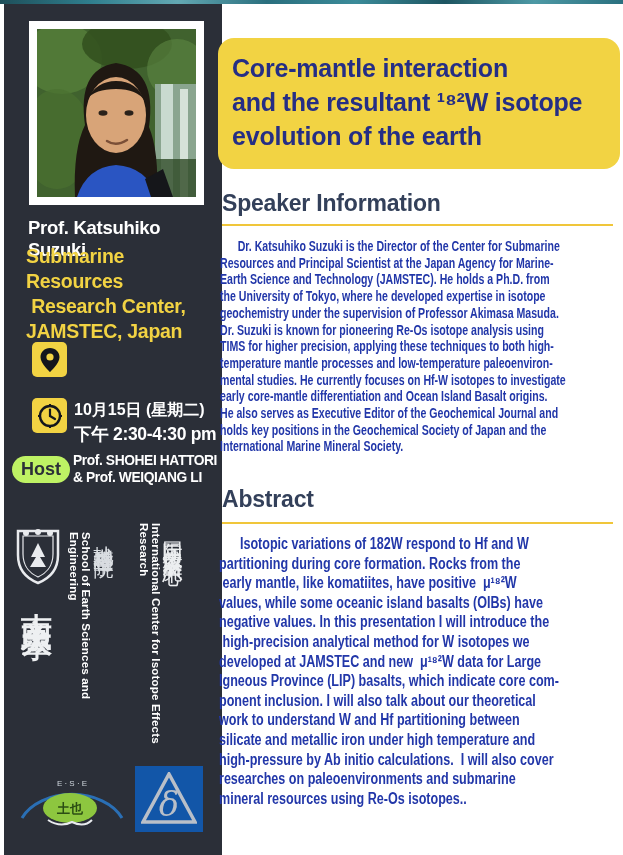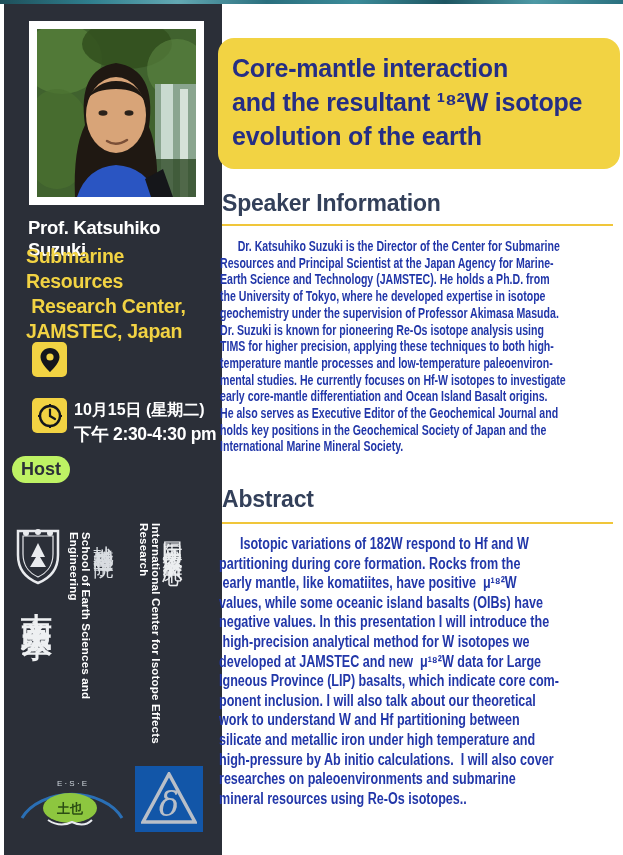--- a/index.html
+++ b/index.html
@@ -124,20 +124,22 @@
       <line x1="13" y1="1" x2="13" y2="3" stroke="#14161c" stroke-width="2"></line>
       <line x1="13" y1="23" x2="13" y2="25" stroke="#14161c" stroke-width="2"></line>
       <line x1="1" y1="13" x2="3" y2="13" stroke="#14161c" stroke-width="2"></line>
       <line x1="23" y1="13" x2="25" y2="13" stroke="#14161c" stroke-width="2"></line>
     </svg>
   </div>
   <div class="s-date">10月15日 (星期二)</div>
   <div class="s-time">下午 2:30-4:30 pm</div>
 
   <div class="host-pill">Host</div>
+  <div class="s-hosts">Prof. SHOHEI HATTORI
+&amp; Prof. WEIQIANG LI</div>
 
   <div class="nju-logo">
     <svg width="48" height="58" viewBox="0 0 48 58">
       <path d="M4,4 L44,4 L44,28 C44,44 34,52 24,56 C14,52 4,44 4,28 Z" fill="none" stroke="#e9ebee" stroke-width="2.5"></path>
       <path d="M9,9 L39,9 L39,27 C39,40 31,47 24,50 C17,47 9,40 9,27 Z" fill="none" stroke="#e9ebee" stroke-width="1.2"></path>
       <path d="M24,16 L31,30 L26,30 L32,40 L16,40 L22,30 L17,30 Z" fill="#e9ebee"></path>
       <circle cx="12" cy="6" r="3" fill="#e9ebee"></circle>
       <circle cx="24" cy="5" r="3" fill="#e9ebee"></circle>
       <circle cx="36" cy="6" r="3" fill="#e9ebee"></circle>
     </svg>

